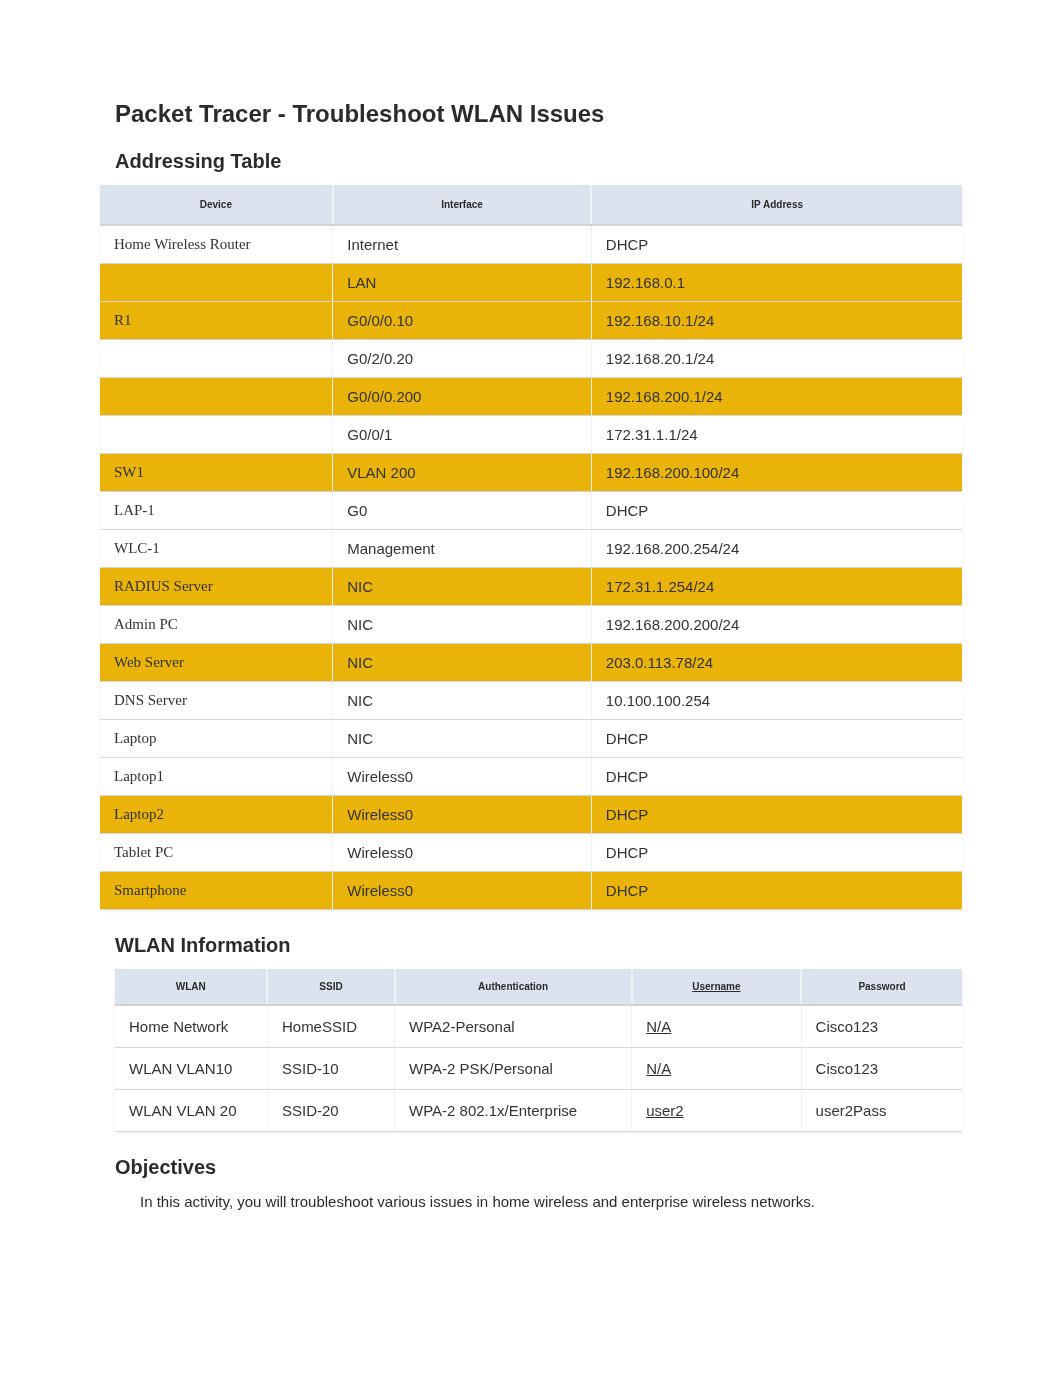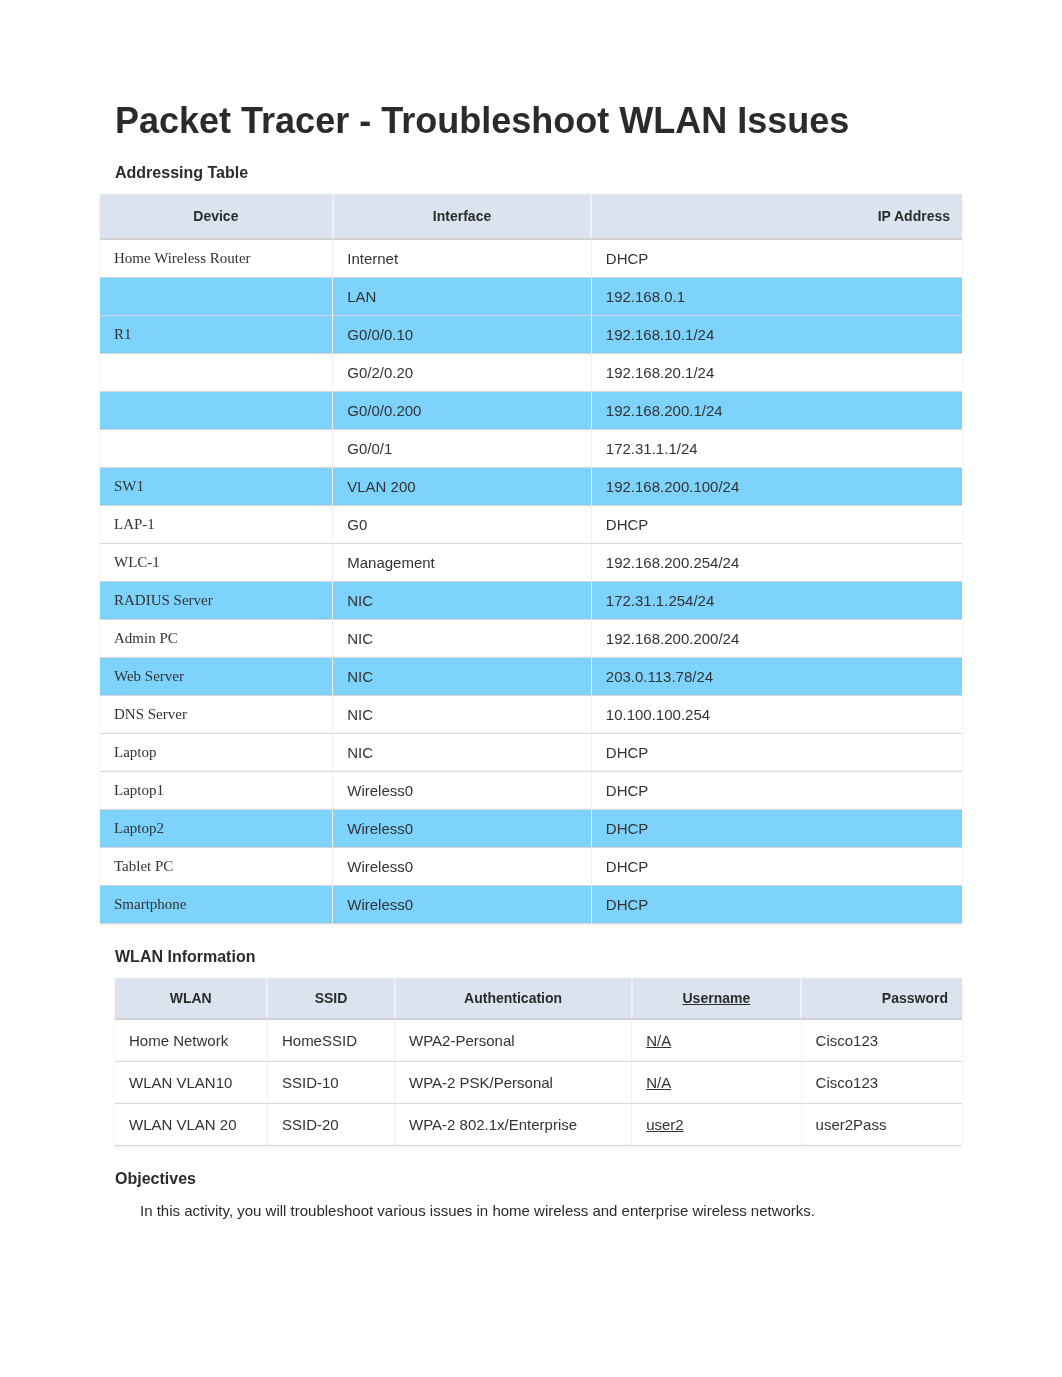--- a/index.html
+++ b/index.html
@@ -8,28 +8,28 @@
       box-sizing: border-box;
     }
     body {
       font-family: Arial, Helvetica, sans-serif;
       background: #ffffff;
       color: #2b2b2b;
       padding: 100px 100px 60px 100px;
       width: 1062px;
     }
     h1 {
-      font-size: 36px;
+      font-size: 24px;
       font-weight: bold;
       color: #2b2b2b;
       margin-bottom: 22px;
       margin-left: 15px;
     }
     h2 {
-      font-size: 16px;
+      font-size: 20px;
       font-weight: bold;
       color: #2b2b2b;
       margin-bottom: 12px;
       margin-left: 15px;
     }
     .objectives-heading {
       margin-top: 8px;
     }
     p.body-text {
       font-size: 15px;
@@ -40,42 +40,41 @@
     table {
       width: 100%;
       border-collapse: collapse;
       margin-bottom: 24px;
       box-shadow: 0 1px 3px rgba(0,0,0,0.08);
     }
     th {
       background: #dbe3ee;
       color: #2b2b2b;
       font-weight: bold;
-      font-size: 14px;
+      font-size: 10px;
       text-align: center;
       padding: 14px 12px;
       border-bottom: 2px solid #d2d2d2;
       border-right: 2px solid #eef2f7;
     }
     th:last-child {
       border-right: none;
-      text-align: right;
     }
     td {
       font-size: 15px;
       color: #333333;
       padding: 10px 14px;
       background: #ffffff;
       border-bottom: 1px solid #d8d8d8;
       box-shadow: inset 0 -1px 0 rgba(0,0,0,0.02);
       vertical-align: middle;
       border-right: 1px solid #f0f0f0;
     }
     tr.alt td {
-      background: #7dd3fc;
+      background: #eab308;
     }
     td:last-child {
       border-right: none;
     }
     .addressing-table td:first-child {
       width: 27%;
       font-family: Liberation Serif, serif;
     }
     .addressing-table td:nth-child(2) {
       width: 30%;

